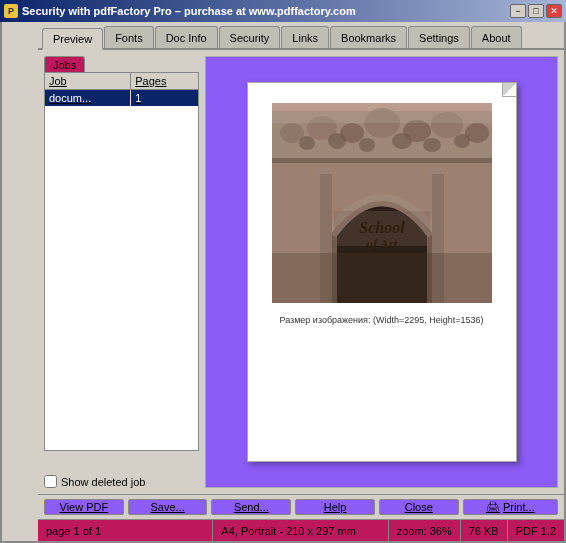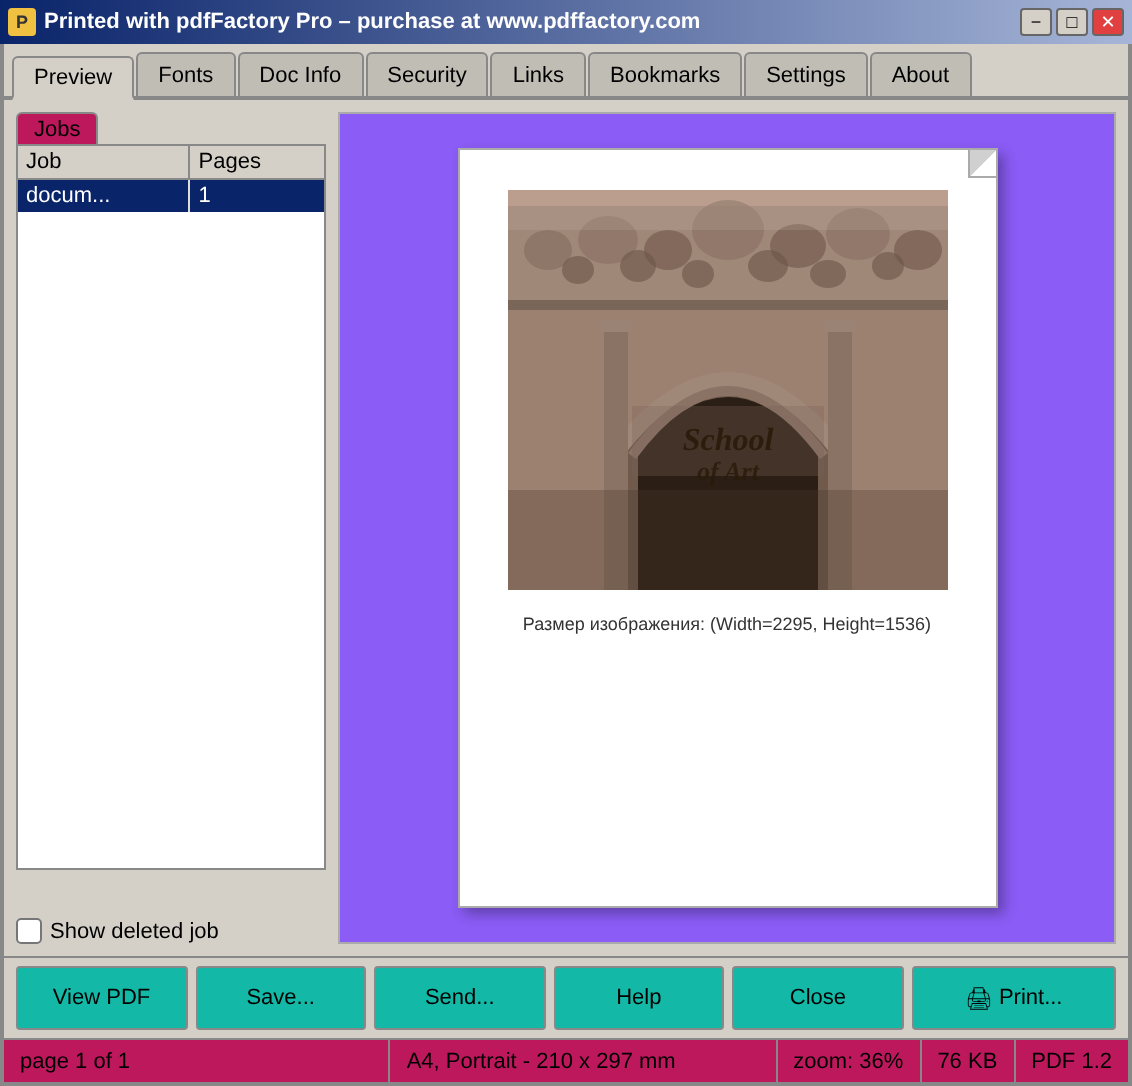--- a/index.html
+++ b/index.html
@@ -64,20 +64,21 @@
     .title-btn.close-btn { background: #e04040; color: white; }
 
     
     .window {
       border: 2px solid #888;
       border-top: none;
       background: #d4d0c8;
       height: calc(543px - 22px);
       display: flex;
       flex-direction: column;
+      padding-left: 36px;
     }
 
     
     .tabs-row {
       display: flex;
       align-items: flex-end;
       padding: 4px 4px 0 4px;
       background: #d4d0c8;
       border-bottom: 2px solid #888;
     }
@@ -138,20 +139,21 @@
     .job-table-container {
       border: 1px solid #888;
       background: white;
       flex: 1;
       overflow: hidden;
     }
     .job-table {
       width: 100%;
       border-collapse: collapse;
       font-size: 11px;
+      text-decoration: underline;
     }
     .job-table th {
       background: #d4d0c8;
       border-bottom: 1px solid #888;
       border-right: 1px solid #888;
       padding: 2px 4px;
       text-align: left;
       font-weight: normal;
     }
     .job-table th:last-child { border-right: none; }
@@ -236,30 +238,31 @@
     
     .button-bar {
       border-top: 1px solid #888;
       padding: 4px 6px;
       display: flex;
       gap: 4px;
       background: #d4d0c8;
     }
     .action-btn {
       flex: 1;
-      height: 32px;
-      background: #14b8a6;
+      height: 16px;
+      background: #8b5cf6;
       border: 1px solid #888;
       border-radius: 2px;
       font-size: 11px;
       cursor: pointer;
       display: flex;
       align-items: center;
       justify-content: center;
       gap: 3px;
+      text-decoration: underline;
     }
     .print-btn {
       flex: 1.2;
     }
 
     
     .status-bar {
       border-top: 1px solid #888;
       height: 22px;
       display: flex;
@@ -276,21 +279,21 @@
     }
     .status-segment:last-child { border-right: none; }
     .status-segment.grow { flex: 1; }
   </style>
 </head>
 <body>
 
 <div class="title-bar">
   <div class="title-bar-left">
     <div class="title-bar-icon">P</div>
-    <span class="title-text">Printed with pdfFactory Pro – purchase at www.pdffactory.com</span>
+    <span class="title-text">Security with pdfFactory Pro – purchase at www.pdffactory.com</span>
   </div>
   <div class="title-controls">
     <div class="title-btn">−</div>
     <div class="title-btn">□</div>
     <div class="title-btn close-btn">✕</div>
   </div>
 </div>
 
 <div class="window">
 

